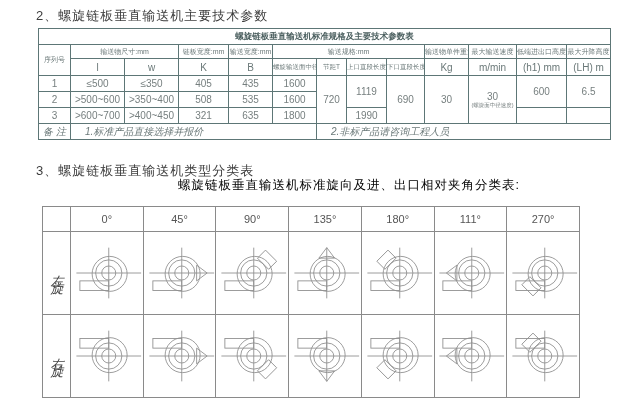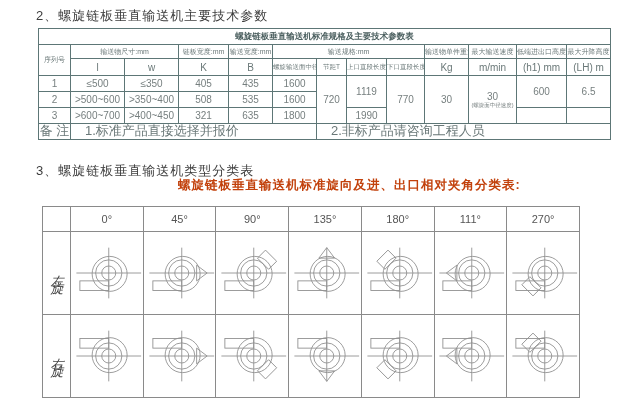--- a/index.html
+++ b/index.html
@@ -8,39 +8,39 @@
     font-family:"Liberation Sans","DejaVu Sans",sans-serif;
     color:#444;overflow:hidden;
   }
   .sec-title{
     position:absolute;left:36px;font-size:13px;font-weight:normal;color:#3d3d3d;
     letter-spacing:1px;white-space:nowrap;
   }
   #sec2-title{top:7px;}
   #sec3-title{top:162px;}
   #sec3-subtitle{
-    position:absolute;left:178px;top:177px;font-size:12.5px;font-weight:bold;
-    color:#c2410c;letter-spacing:1px;white-space:nowrap;
+    position:absolute;left:178px;top:177px;font-size:12.5px;font-weight:normal;
+    color:#000000;letter-spacing:1px;white-space:nowrap;
   }
   
   table{border-collapse:collapse;table-layout:fixed;}
   #t1{
     position:absolute;left:38px;top:28px;width:512px;
     font-size:9px;color:#6a7878;
   }
   #t1 td{
     border:1px solid #5d7676;text-align:center;vertical-align:middle;
     padding:0;line-height:1.1;overflow:hidden;white-space:nowrap;
   }
   #t1 .cap{font-size:8.5px;font-weight:bold;color:#4c6060;height:15px;}
   #t1 .h1r{font-size:7px;height:14px;}
   #t1 .h2r{font-size:10px;height:17px;color:#6a7878;}
   #t1 .h2s{font-size:6.5px;}
   #t1 .dat{font-size:10px;height:16px;color:#767f7f;}
-  #t1 .note{font-size:13px;text-align:left;padding-left:14px;height:15px;}
+  #t1 .note{font-size:10px;text-align:left;padding-left:14px;height:15px;font-style:italic;}
   #t1 .speed-note{font-size:5.5px;display:block;}
   
   #t2{
     position:absolute;left:42px;top:206px;width:538px;height:192px;
   }
   #t2 td{
     border:1px solid #8a8a8a;text-align:center;vertical-align:middle;padding:0;
   }
   #t2 .ang{height:24px;font-size:11px;color:#555;}
   #t2 .rot-label{
@@ -103,21 +103,21 @@
   </tr>
   <tr class="dat">
     <td>1</td>
     <td>≤500</td>
     <td>≤350</td>
     <td>405</td>
     <td>435</td>
     <td>1600</td>
     <td rowspan="3">720</td>
     <td rowspan="2">1119</td>
-    <td rowspan="3">770</td>
+    <td rowspan="3">690</td>
     <td rowspan="3">30</td>
     <td rowspan="3"><span>30</span><span class="speed-note">(螺旋面中径速度)</span></td>
     <td rowspan="2">600</td>
     <td rowspan="2">6.5</td>
   </tr>
   <tr class="dat">
     <td>2</td>
     <td>&gt;500~600</td>
     <td>&gt;350~400</td>
     <td>508</td>

